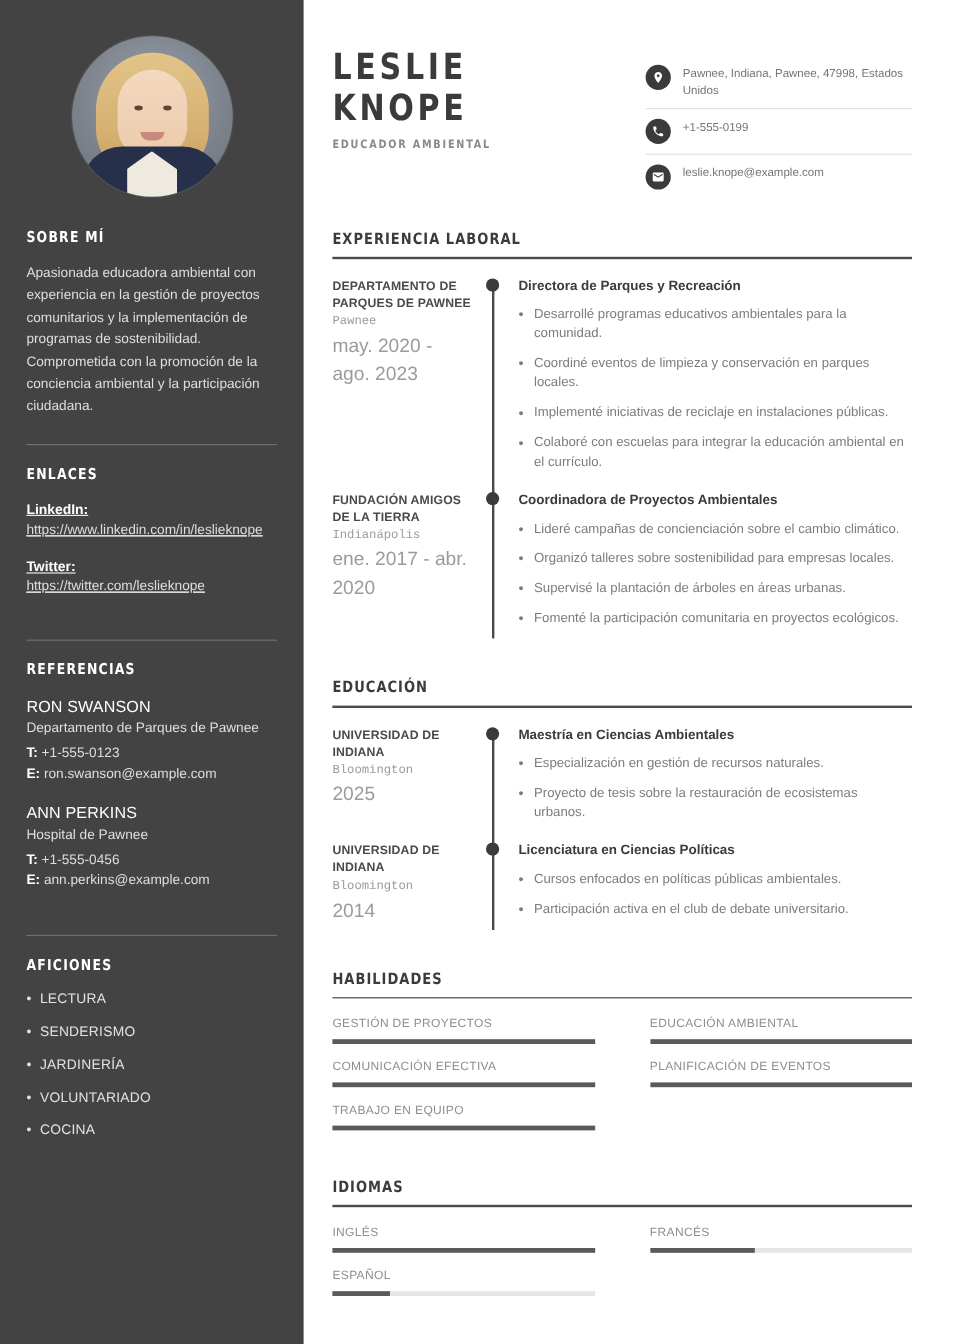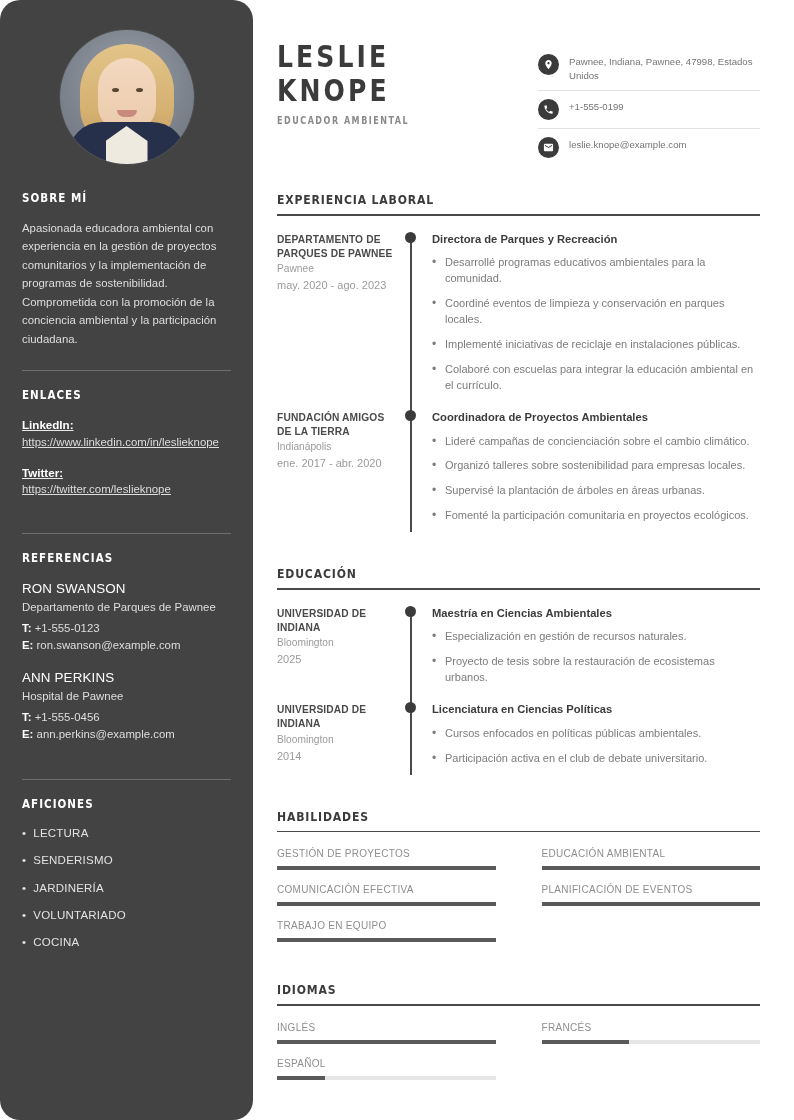--- a/index.html
+++ b/index.html
@@ -10,21 +10,20 @@
     overflow: hidden;
   }
   .page { position: relative; width: 794px; height: 1120px; display: flex; background:#fff; }
 
   
   .sidebar {
     width: 253px; flex: 0 0 253px;
     background: #434343;
     color: #e8e8e8;
     padding: 0 22px;
-    border-radius: 20px;
   }
   .photo-wrap { display:flex; justify-content:center; padding: 30px 0 26px 0; }
   .photo {
     width: 134px; height: 134px; border-radius: 50%;
     background: radial-gradient(circle at 50% 38%, #9aa1ab 0%, #7d848e 55%, #6b7179 100%);
     position: relative; overflow: hidden;
     box-shadow: 0 0 0 1px rgba(255,255,255,0.06);
   }
   
   .ph-hair {
@@ -109,22 +108,22 @@
     font-size: 13px; font-weight:700; color:#3b3b3b; letter-spacing:0.07em;
     text-transform: uppercase; padding-bottom: 7px;
     transform: scaleX(0.93); transform-origin:left center;
   }
   .sec-rule { height:1.6px; background:#4a4a4a; margin-bottom: 16px; }
 
   .entry { display:flex; }
   .entry-left { flex:0 0 128px; padding-right: 12px; padding-top:1px; }
   .e-org { font-size: 10.2px; font-weight:700; color:#4a4a4a; line-height:1.35;
            text-transform: uppercase; letter-spacing:0.015em; }
-  .e-loc { font-size: 10.2px; color:#9b9b9b; line-height:1.46; margin-top:2px; }
-  .e-date{ font-size: 11px; color:#9b9b9b; line-height:1.46; }
+  .e-loc { font-size: 10.2px; color:#9b9b9b; line-height:1.46; margin-top:2px;font-family:Liberation Mono, monospace; }
+  .e-date{ font-size: 16px; color:#9b9b9b; line-height:1.46; }
 
   .entry-right { flex:1; position:relative; padding-left: 27px; padding-bottom: 16px; }
   .tl-line { position:absolute; left:5px; top:4px; bottom:-8px; width:1.6px; background:#4a4a4a; }
   .entry:last-child .tl-line { bottom: 8px; }
   .tl-dot { position:absolute; left:0px; top:0px; width:11px; height:11px; border-radius:50%;
             background:#3b3b3b; }
   .e-title { font-size: 11.2px; font-weight:700; color:#3b3b3b; line-height:1.3; margin-bottom:9px; }
   .e-bullet { font-size: 11px; color:#7c7c7c; line-height:1.45; margin-bottom:9px;
               position:relative; padding-left: 13px; }
   .e-bullet::before { content:"•"; position:absolute; left:0; top:-1px; font-size:12px; }

